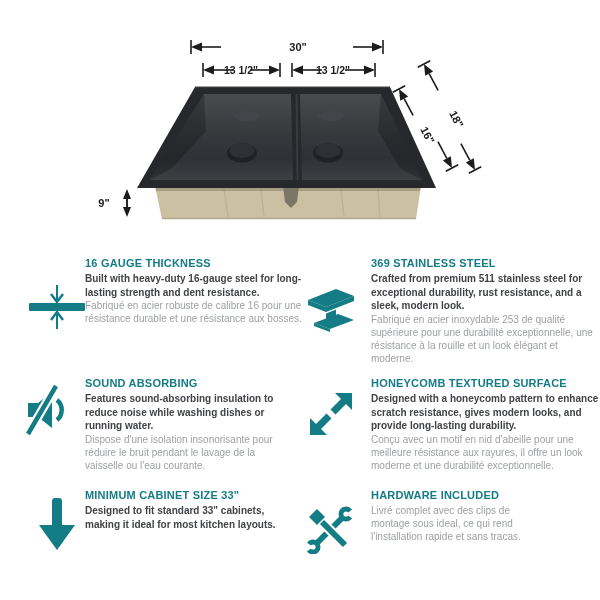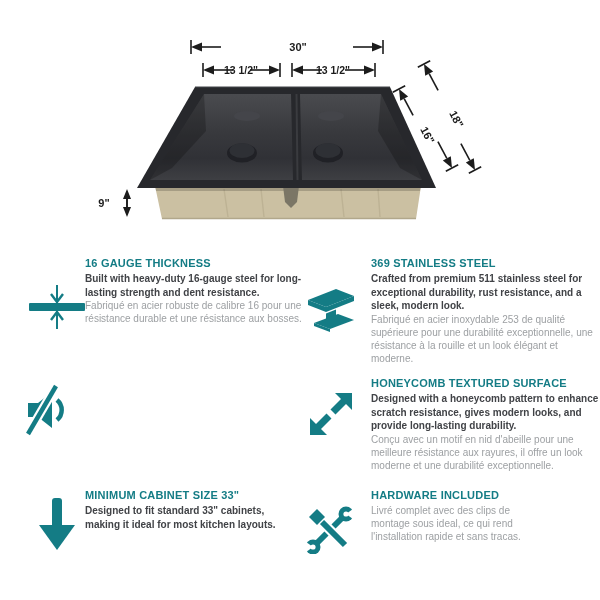--- a/index.html
+++ b/index.html
@@ -180,20 +180,25 @@
     <p class="fen">Built with heavy-duty 16-gauge steel for long-lasting strength and dent resistance.</p>
     <p class="ffr">Fabriqué en acier robuste de calibre 16 pour une résistance durable et une résistance aux bosses.</p>
   </div>
 
   <div class="ftext" style="left:371px;top:257px;width:230px">
     <h3 class="fh">369 STAINLESS STEEL</h3>
     <p class="fen">Crafted from premium 511 stainless steel for exceptional durability, rust resistance, and a sleek, modern look.</p>
     <p class="ffr">Fabriqué en acier inoxydable 253 de qualité supérieure pour une durabilité exceptionnelle, une résistance à la rouille et un look élégant et moderne.</p>
   </div>
 
+  <div class="ftext" style="left:85px;top:377px;width:205px">
+    <h3 class="fh">SOUND ABSORBING</h3>
+    <p class="fen">Features sound-absorbing insulation to reduce noise while washing dishes or running water.</p>
+    <p class="ffr">Dispose d'une isolation insonorisante pour réduire le bruit pendant le lavage de la vaisselle ou l'eau courante.</p>
+  </div>
 
   <div class="ftext" style="left:371px;top:377px;width:232px">
     <h3 class="fh">HONEYCOMB TEXTURED SURFACE</h3>
     <p class="fen">Designed with a honeycomb pattern to enhance scratch resistance, gives modern looks, and provide long-lasting durability.</p>
     <p class="ffr">Conçu avec un motif en nid d'abeille pour une meilleure résistance aux rayures, il offre un look moderne et une durabilité exceptionnelle.</p>
   </div>
 
   <div class="ftext" style="left:85px;top:489px;width:205px">
     <h3 class="fh">MINIMUM CABINET SIZE 33"</h3>
     <p class="fen">Designed to fit standard 33" cabinets, making it ideal for most kitchen layouts.</p>

